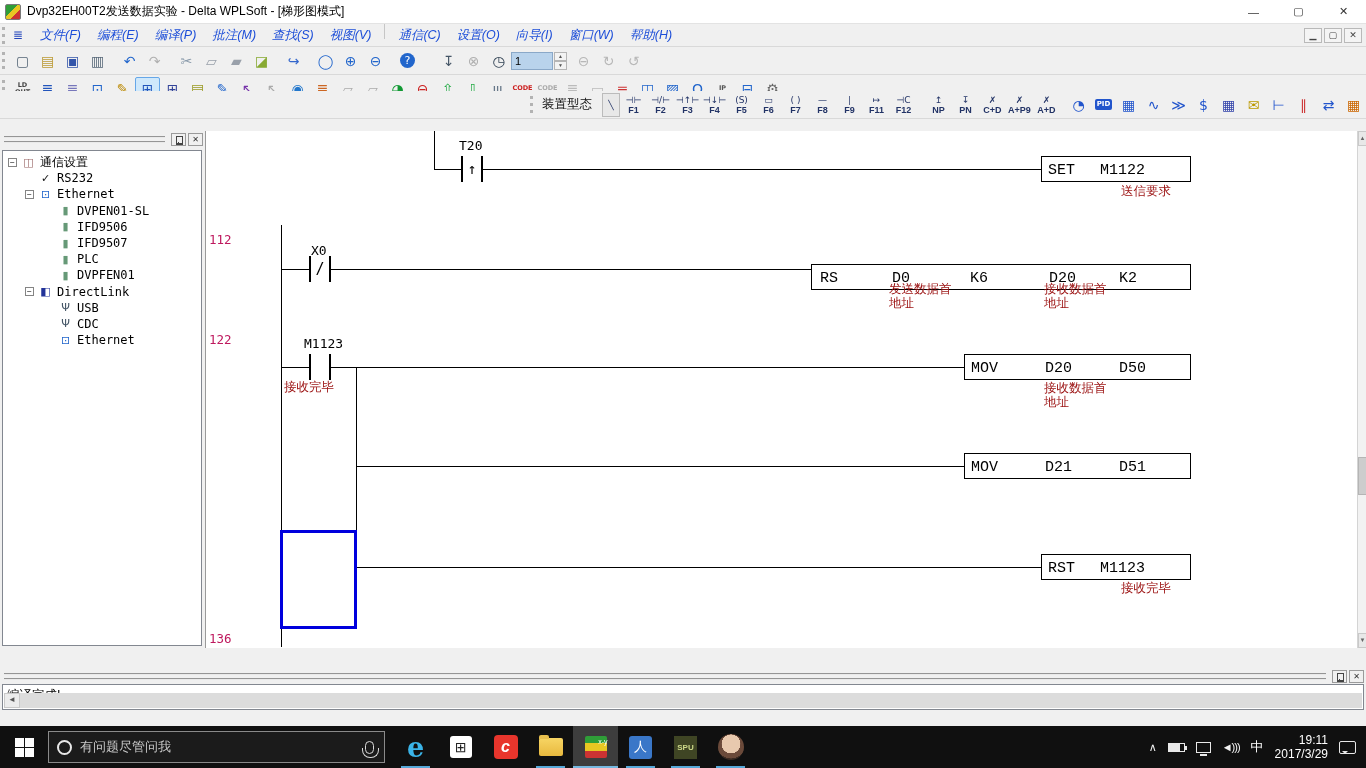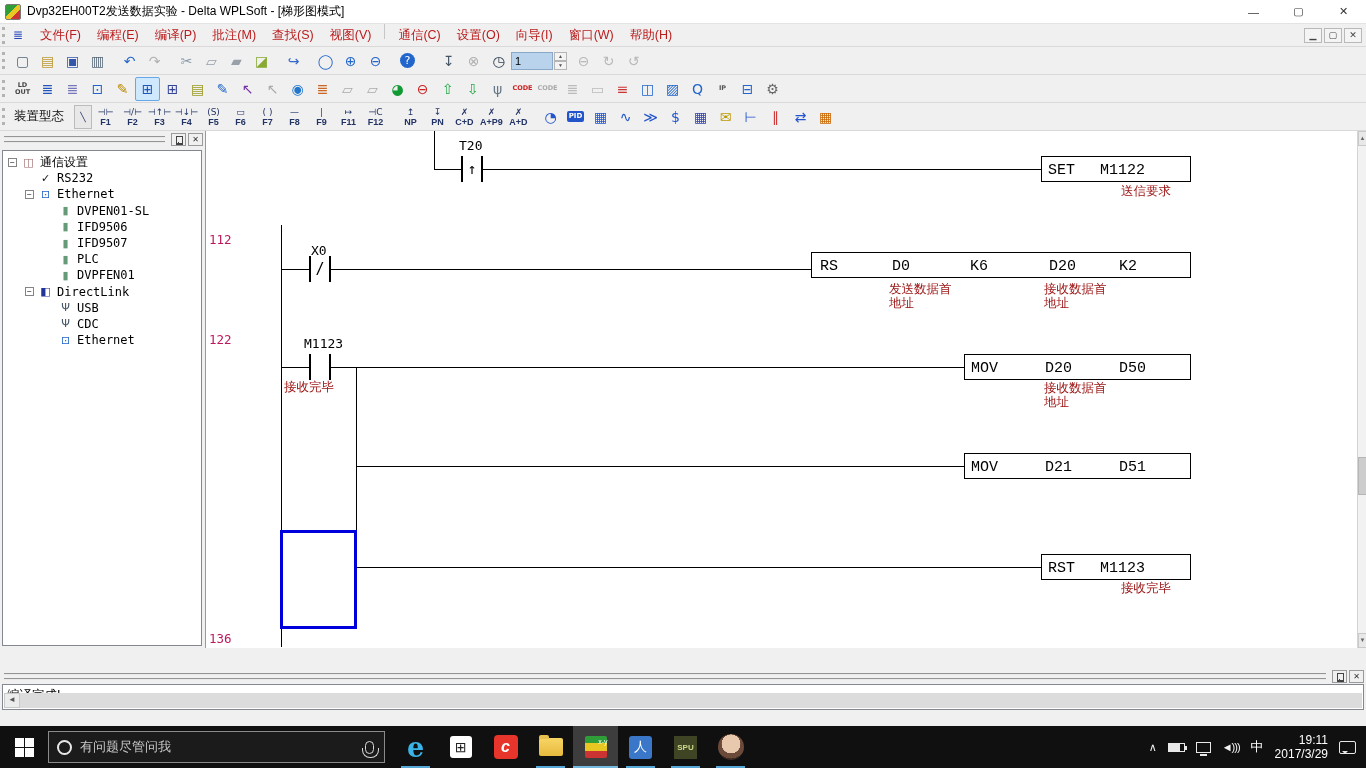--- a/index.html
+++ b/index.html
@@ -16,30 +16,30 @@
   .title-text { flex:1; font-size:12px; color:#000; white-space:nowrap; }
   .wctls { display:flex; height:24px; }
   .wctl { width:45px; height:24px; display:flex; align-items:center; justify-content:center;
           font-size:11px; color:#333; }
 
   
   .menubar { position:absolute; left:0; top:24px; width:1366px; height:23px; background:#f0f0f0;
              display:flex; align-items:center; border-bottom:1px solid #d9d9d9; }
   .grip { width:5px; height:17px; margin:0 3px 0 2px; border-left:3px dotted #b3b3b3; }
   .mdoc-icon { width:16px; height:14px; color:#2244bb; font-size:12px; line-height:14px; text-align:center; margin-right:6px; }
-  .mitem { padding:3px 8px; font-size:12.5px; color:#b91c1c; }
+  .mitem { padding:3px 8px; font-size:12.5px; color:#1d4ed8;font-style:italic; }
   .mitem.vsep { padding:0; width:1px; height:15px; background:#c6c6c6; margin:0 5px; }
   .mdi-ctls { margin-left:auto; display:flex; margin-right:4px; }
   .mdi-btn { width:18px; height:15px; border:1px solid #b9b9b9; background:#f4f4f4; margin-left:2px;
              font-size:9px; line-height:13px; text-align:center; color:#444; }
 
   
   .tbrow { position:absolute; left:0; width:1366px; height:28px; background:#f0f0f0;
            display:flex; align-items:center; border-bottom:1px solid #d9d9d9; }
-  .tb1 { top:47px; } .tb2 { top:75px; } .tb3 { top:103px; }
+  .tb1 { top:47px; } .tb2 { top:75px; } .tb3 { top:91px;justify-content:flex-end; }
   .tbb { width:25px; height:24px; border:none; background:transparent; display:flex;
          align-items:center; justify-content:center; padding:0; }
   .tbg { font-size:14px; line-height:1; font-family:"DejaVu Sans", sans-serif; }
   .tbb.sm .tbg { font-size:6.5px; font-weight:bold; text-align:center; white-space:pre-line; }
   .tbb.sep { width:7px; }
   .tbb.gap { width:16px; }
   .tbb.sel { background:#cfe8fb; border:1px solid #66a7e8; border-radius:2px; }
   .tbb.helpbtn .tbg { background:#2266cc; color:#fff !important; width:15px; height:15px; border-radius:8px;
                       font-size:11px; line-height:15px; text-align:center; }
   .tbb.pid .tbg { background:#2255cc; color:#fff !important; font-size:7px; font-weight:bold; padding:2px 2px; border-radius:2px; }
@@ -593,21 +593,21 @@
 
       <div class="vline" style="left:75px;top:94px;height:422px"></div>
 
       <div class="hline" style="left:75px;top:138px;width:530px"></div>
       <div class="dev-label" style="left:105px;top:112px">X0</div>
       <div class="contact" style="left:103px;top:125px">
         <span class="cbar"></span>
           <span class="csym">/</span>
           <span class="cbar"></span>
       </div>
-      <div class="ibox" style="left:605px;top:121px;width:380px">
+      <div class="ibox" style="left:605px;top:133px;width:380px">
         <span style="left:8px">RS</span>
         <span style="left:80px">D0</span>
         <span style="left:158px">K6</span>
         <span style="left:237px">D20</span>
         <span style="left:307px">K2</span>
       </div>
       <div class="lcomment" style="left:683px;top:152px">
         <div>发送数据首</div>
           <div>地址</div>
       </div>

